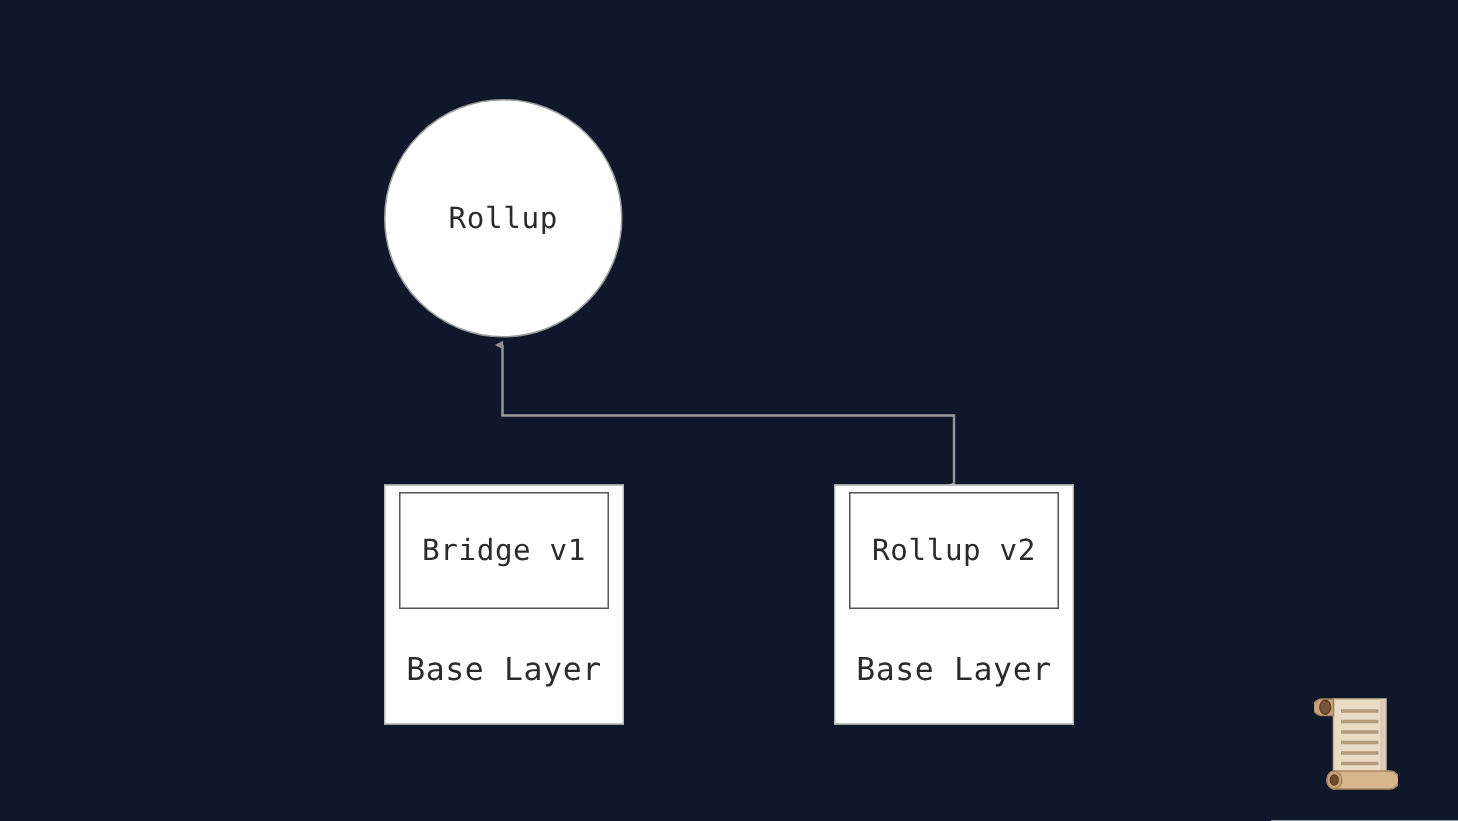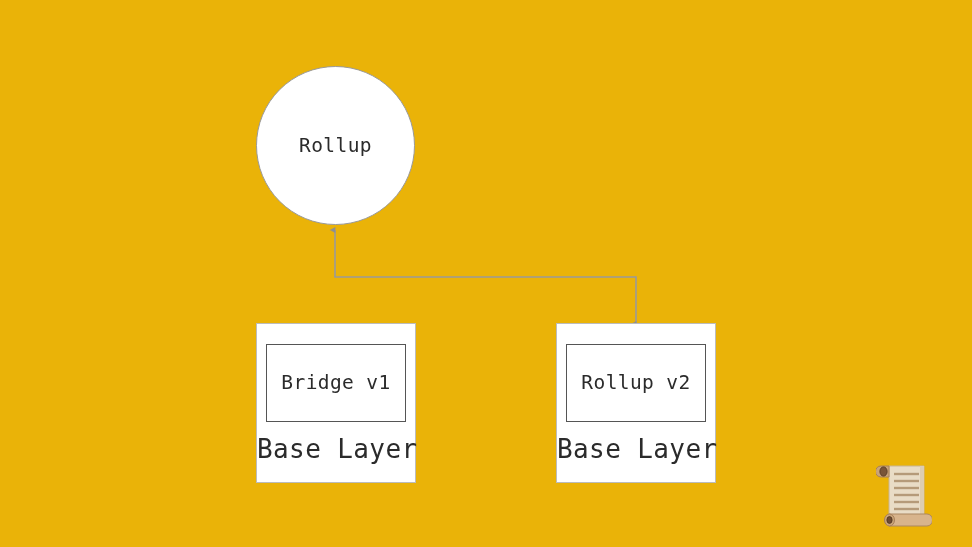--- a/index.html
+++ b/index.html
@@ -8,21 +8,21 @@
     padding: 0;
     background: #ffffff;
   }
   body {
     font-family: "DejaVu Sans Mono", "Liberation Mono", monospace;
   }
   #canvas {
     position: relative;
     width: 972px;
     height: 547px;
-    background: #eab308;
+    background: #0f172a;
     overflow: hidden;
   }
 
   
   #connector-layer {
     position: absolute;
     left: 0;
     top: 0;
     width: 972px;
     height: 547px;
@@ -61,21 +61,21 @@
     border: 1.3px solid #bcbcbc;
     background: #ffffff;
     box-sizing: border-box;
   }
   .layer-group.left  { left: 256px; }
   .layer-group.right { left: 556px; }
 
   .bridge-box {
     position: absolute;
     left: 9px;
-    top: 20px;
+    top: 4px;
     width: 140px;
     height: 78px;
     border: 1.6px solid #555555;
     background: #ffffff;
     box-sizing: border-box;
     display: flex;
     align-items: center;
     justify-content: center;
   }
   .bridge-box-label {
@@ -85,21 +85,21 @@
     line-height: 1;
     white-space: nowrap;
   }
 
   .layer-caption {
     position: absolute;
     left: 0;
     right: 0;
     top: 112px;
     text-align: center;
-    font-size: 26px;
+    font-size: 21px;
     color: #2b2b2b;
     letter-spacing: 0.4px;
     line-height: 1;
     white-space: nowrap;
   }
 
   
   .scroll-badge {
     position: absolute;
     left: 876px;

